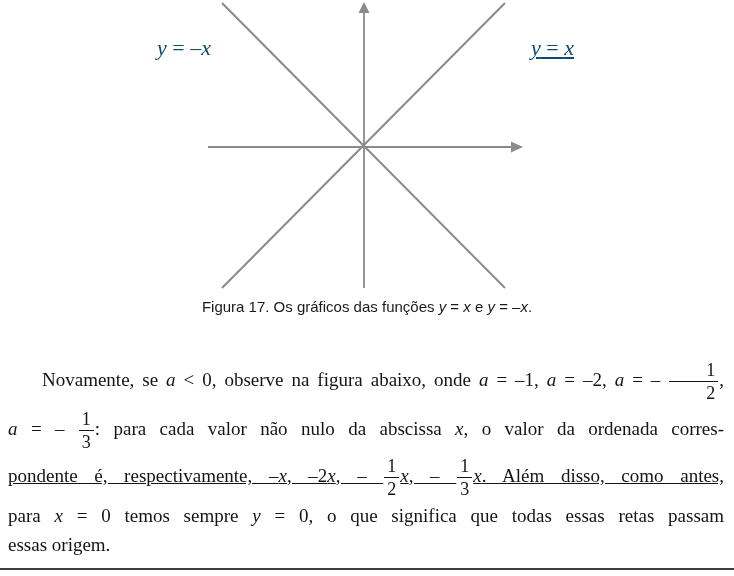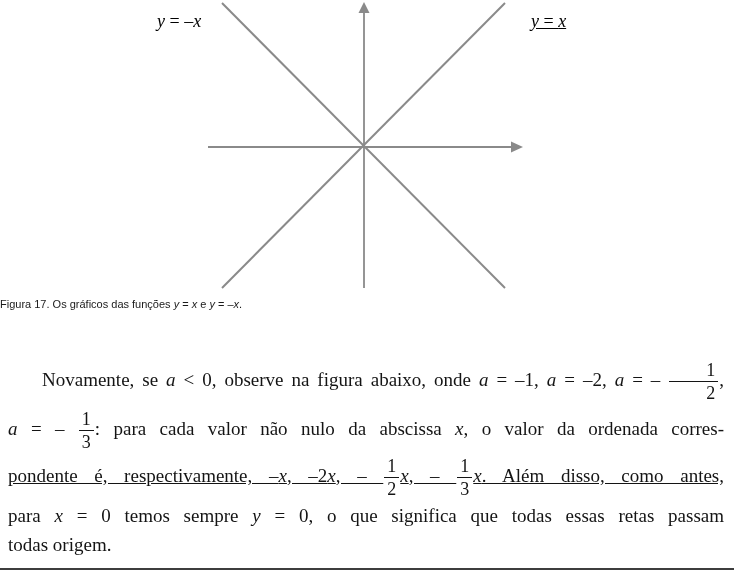--- a/index.html
+++ b/index.html
@@ -7,32 +7,33 @@
   body {
     position: relative;
     background: #ffffff;
     color: #111111;
     font-family: "Liberation Serif", serif;
     overflow: hidden;
   }
   .figure-svg { position: absolute; left: 0; top: 0; }
   .fig-label {
     position: absolute;
-    font-size: 18px;
+    font-size: 22px;
     font-family: "Liberation Serif", serif;
-    color: #000000;
+    color: #0c4a6e;
     white-space: nowrap;
+    margin-top: 24px;
   }
   .fig-label i, .p-line i, .caption i { font-style: italic; }
   .caption {
     position: absolute;
     left: 0; top: 298px; width: 734px;
-    text-align: left;
+    text-align: center;
     font-family: "Liberation Sans", sans-serif;
-    font-size: 11px;
+    font-size: 15px;
     color: #1a1a1a;
   }
   .p-line {
     position: absolute;
     left: 8px; width: 716px;
     font-size: 19px;
     line-height: 24px;
     text-align: justify;
     text-align-last: justify;
     color: #141414;
@@ -78,16 +79,16 @@
 
 <div class="fig-label" style="left:531px; top:11px;text-decoration:underline;"><i>y</i> = <i>x</i></div>
 
 <div class="caption">Figura 17. Os gráficos das funções <i>y</i> = <i>x</i> e <i>y</i> = –<i>x</i>.</div>
 
 <div>
   <div class="p-line p-line1 first">Novamente, se <i>a</i> &lt; 0, observe na figura abaixo, onde <i>a</i> = –1, <i>a</i> = –2, <i>a</i> = – <span class="frac"><span class="num">1</span><span class="den">2</span></span>,</div>
   <div class="p-line p-line2"><i>a</i> = – <span class="frac"><span class="num">1</span><span class="den">3</span></span>: para cada valor não nulo da abscissa <i>x</i>, o valor da ordenada corres-</div>
   <div class="p-line p-line3">pondente é, respectivamente, –<i>x</i>, –2<i>x</i>, – <span class="frac"><span class="num">1</span><span class="den">2</span></span><i>x</i>, – <span class="frac"><span class="num">1</span><span class="den">3</span></span><i>x</i>. Além disso, como antes,</div>
   <div class="p-line p-line4">para <i>x</i> = 0 temos sempre <i>y</i> = 0, o que significa que todas essas retas passam</div>
-  <div class="p-line p-line5 last">todas origem.</div>
+  <div class="p-line p-line5 last">essas origem.</div>
 </div>
 
 <div class="bottom-rule"></div>
 
 </body></html>

